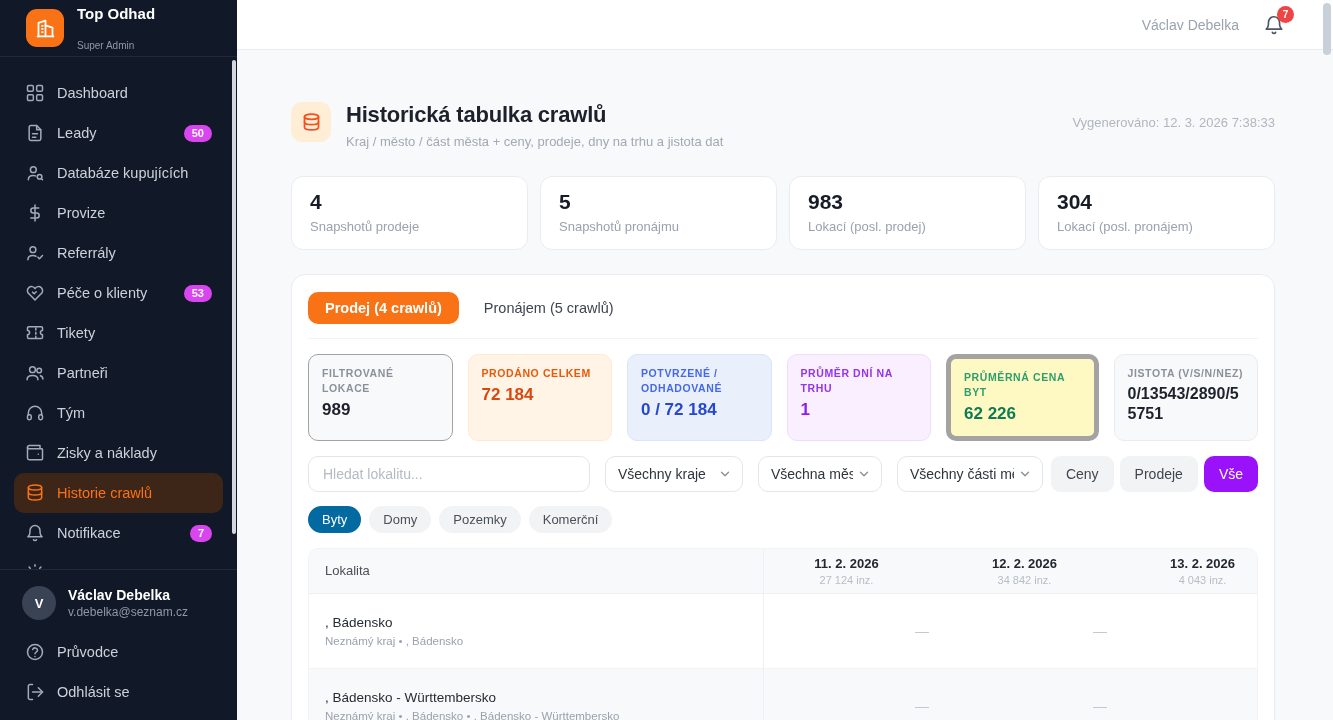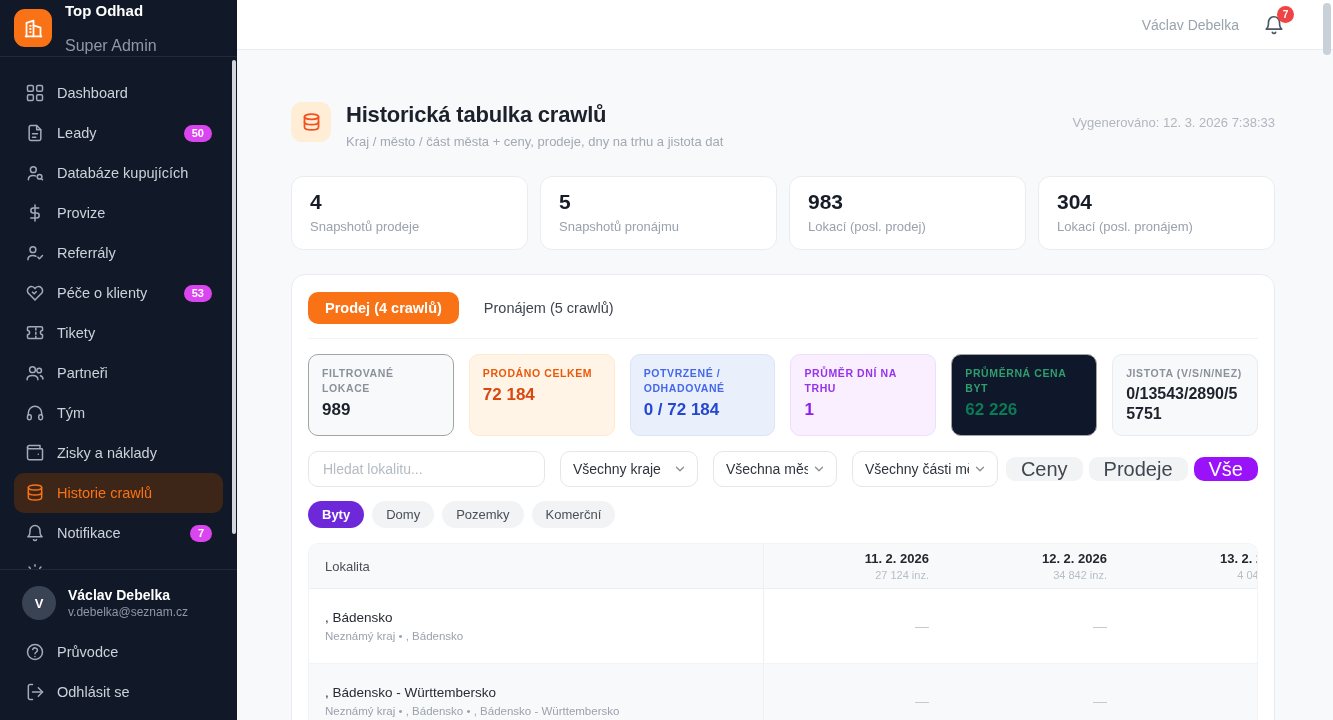--- a/index.html
+++ b/index.html
@@ -1,24 +1,24 @@
 <!DOCTYPE html>
 <html><head>
 <meta charset="utf-8">
 <style>
   * { margin:0; padding:0; box-sizing:border-box; }
   html,body { width:1333px; height:720px; overflow:hidden; }
   body { display:flex; font-family:"Liberation Sans", sans-serif; background:#f8f9fb; }
 
   
   .sidebar { width:237px; flex:none; background:#111827; display:flex; flex-direction:column; position:relative; height:720px; }
-  .brand { height:57px; flex:none; display:flex; align-items:center; gap:13px; padding:0 14px; border-bottom:1px solid rgba(255,255,255,.08); }
+  .brand { height:57px; flex:none; display:flex; align-items:center; gap:13px; padding:0 26px; border-bottom:1px solid rgba(255,255,255,.08); }
   .brand-logo { width:38px; height:38px; border-radius:11px; background:#f97316; display:flex; align-items:center; justify-content:center; flex:none; }
   .brand-name { color:#fff; font-weight:bold; font-size:15px; }
-  .brand-role { color:#8f98a5; font-size:16px; margin-top:18px; }
+  .brand-role { color:#8f98a5; font-size:10px; margin-top:18px; }
   .nav { flex:1; padding:16px 14px 0; overflow:hidden; }
   .nav-item { display:flex; align-items:center; gap:12px; padding:10px 11px; border-radius:10px; color:#ccd2da; font-size:14.5px; cursor:pointer; }
   .nav-icon { width:20px; height:20px; flex:none; display:flex; align-items:center; justify-content:center; color:#a3abb8; }
   .nav-icon svg { width:20px; height:20px; }
   .nav-item.active { background:#3d2517; color:#f97316; }
   .nav-item.active .nav-icon { color:#f97316; }
   .nav-badge { margin-left:auto; background:#d946ef; color:#fff; font-size:11px; font-weight:bold; padding:3px 8px; border-radius:999px; line-height:1; }
   .nav-scrollbar { position:absolute; top:60px; right:1px; width:4px; height:474px; background:#d4d8de; border-radius:2px; }
   .sidebar-footer { flex:none; border-top:1px solid rgba(255,255,255,.08); padding:10px 14px 8px; }
   .user-row { display:flex; align-items:center; gap:12px; padding:6px 8px 12px; cursor:pointer; }
@@ -60,50 +60,50 @@
   .stat-value { font-size:17px; font-weight:bold; margin-top:3px; line-height:1.25; }
   .theme-gray   { background:#f8f9fa; border:1px solid #a3a3a3; }
   .theme-gray .stat-label, .theme-plain .stat-label { color:#8a919b; }
   .theme-gray .stat-value, .theme-plain .stat-value { color:#1d222c; }
   .theme-orange { background:#fff4e6; border:1px solid #ffe9d1; }
   .theme-orange .stat-label { color:#e8590c; } .theme-orange .stat-value { color:#d9480f; }
   .theme-blue   { background:#e9f0fc; border:1px solid #d9e5f8; }
   .theme-blue .stat-label { color:#4468e8; } .theme-blue .stat-value { color:#2647cf; }
   .theme-purple { background:#f9effe; border:1px solid #f0ddfb; }
   .theme-purple .stat-label { color:#9733ea; } .theme-purple .stat-value { color:#8d1fe8; }
-  .theme-green  { background:#0f172a; border:1px solid #a3a3a3; }
+  .theme-green  { background:#fef9c3; border:5px solid #a3a3a3; }
   .theme-green .stat-label { color:#2f9e6e; } .theme-green .stat-value { color:#0b7a55; }
   .theme-plain  { background:#f8f9fa; border:1px solid #e9ecef; }
   .theme-plain .stat-value { font-size:16px; word-break:break-all; }
 
   .filter-row { display:flex; align-items:center; gap:15px; margin-top:15px; }
   .search-input { width:300px; height:36px; border:1px solid #e3e7ea; border-radius:10px; padding:0 14px; font-size:14px; color:#343a40; font-family:inherit; outline:none; }
   .search-input::placeholder { color:#b4bbc2; }
   .selects-host { display:flex; gap:15px; }
   .select { height:36px; border:1px solid #e3e7ea; border-radius:10px; background:#fff; padding:0 10px 0 12px; display:flex; align-items:center; justify-content:space-between; gap:4px; font-size:14px; color:#2f353d; cursor:pointer; overflow:hidden; }
   .selects-host .select:nth-of-type(1) { width:138px; }
   .selects-host .select:nth-of-type(2) { width:124px; }
   .selects-host .select:nth-of-type(3) { width:146px; }
   .select-label { white-space:nowrap; overflow:hidden; }
   .select svg { width:14px; height:14px; flex:none; color:#868e96; }
   .fbtns-host { display:flex; gap:6px; margin-left:-7px; }
-  .fbtn { height:24px; padding:0 15px; border:none; border-radius:9px; background:#f1f3f5; color:#40464f; font-size:20px; cursor:pointer; font-family:inherit; white-space:nowrap; }
+  .fbtn { height:36px; padding:0 15px; border:none; border-radius:9px; background:#f1f3f5; color:#40464f; font-size:14px; cursor:pointer; font-family:inherit; white-space:nowrap; }
   .fbtn.active { background:#9912fa; color:#fff; border-radius:10px; }
 
   .pills-row { display:flex; gap:8px; margin-top:14px; }
   .pill { padding:6px 14px; border-radius:999px; border:none; background:#f1f3f5; color:#495057; font-size:13px; cursor:pointer; font-family:inherit; }
-  .pill.active { background:#6d28d9; color:#fff; font-weight:bold; }
+  .pill.active { background:#0369a1; color:#fff; font-weight:normal; }
 
   .table-wrap { margin-top:15px; overflow:hidden; border:1px solid #f1f3f5; border-bottom:none; border-radius:10px 10px 0 0; }
   .t-inner { width:989px; }
   .t-head { display:flex; background:#f8f9fb; height:45px; border-bottom:1px solid #edf0f3; }
   .t-loc { width:455px; flex:none; border-right:1px solid #edf0f3; padding:0 16px; display:flex; flex-direction:column; justify-content:center; }
   .t-head .t-loc { font-size:13px; color:#4a5058; }
   .t-dates { display:contents; }
-  .t-date-col { width:178px; flex:none; display:flex; flex-direction:column; justify-content:center; align-items:flex-end; padding-right:13px; }
+  .t-date-col { width:178px; flex:none; display:flex; flex-direction:column; justify-content:center; align-items:center; padding-right:13px; }
   .t-date { font-size:13px; font-weight:bold; color:#23272f; }
   .t-sub { font-size:11px; color:#b7bdc5; margin-top:3px; }
   .t-body { display:block; }
   .t-row { display:flex; height:75px; background:#fff; border-bottom:1px solid #f1f3f5; cursor:pointer; }
   .t-body .t-row:nth-of-type(even) { background:#f8f9fb; }
   .t-name { font-size:13.5px; color:#262b33; }
   .t-path { font-size:11.5px; color:#9ba2ac; margin-top:5px; }
   .t-cell { width:178px; flex:none; display:flex; align-items:center; justify-content:flex-end; padding-right:13px; font-size:14px; color:#c4cad1; }
 
   .page-scrollbar { position:fixed; top:3px; right:2px; width:8px; height:52px; border-radius:4px; background:#c8d0d9; }

